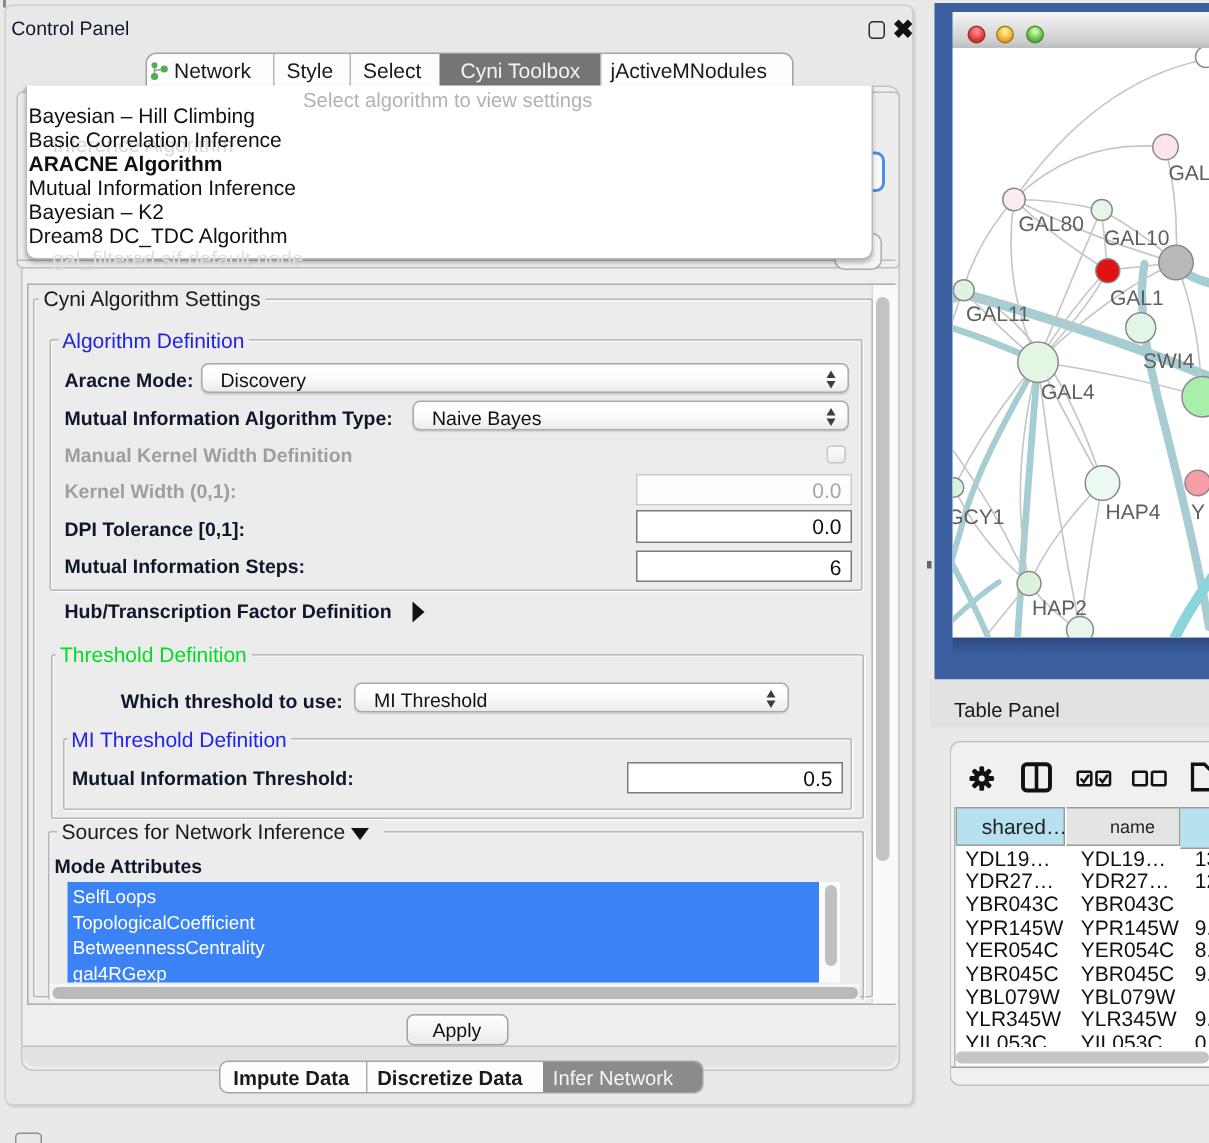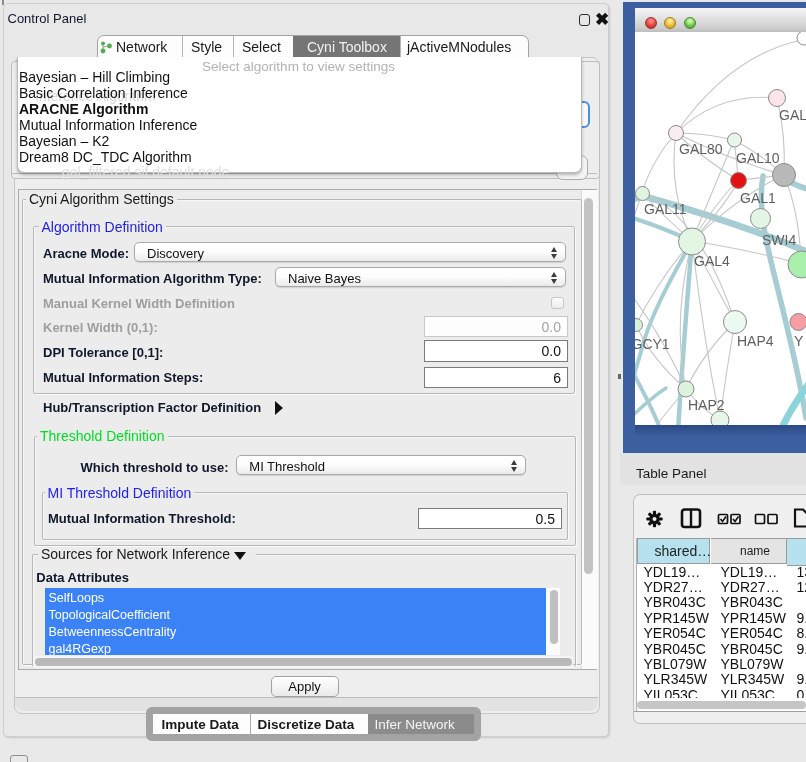--- a/index.html
+++ b/index.html
@@ -119,42 +119,42 @@
   <div class="abs grp" style="left:42px;top:491.8px;width:524px;height:46px;"></div>
   <div class="abs glabel" style="left:44.5px;top:485.5px;color:#2222ee;">MI Threshold Definition</div>
 
   <div class="abs t13 b" style="left:48px;top:510.5px;">Mutual Information Threshold:</div>
   <div class="field" style="left:418px;top:507.9px;width:136px;height:19px;line-height:20px;">0.5</div>
 
   <div class="abs grp" style="left:31.7px;top:554.3px;width:542px;height:112px;border-bottom:none;"></div>
   <div class="abs glabel" style="left:38px;top:547px;color:#1a1a1a;padding-right:26px;">Sources for Network Inference</div>
   <div class="abs" style="left:234px;top:552px;width:0;height:0;border-left:6.5px solid transparent;border-right:6.5px solid transparent;border-top:8px solid #111;"></div>
 
-  <div class="abs t13 b" style="left:36.3px;top:570px;">Data Attributes</div>
+  <div class="abs t13 b" style="left:36.3px;top:570px;">Mode Attributes</div>
 
   <div class="abs" style="left:45px;top:588px;width:501px;height:66.5px;background:#3b82f6;overflow:hidden;">
     <div style="position:absolute;left:3.5px;top:1.5px;font-size:12.5px;color:#fff;line-height:17px;">SelfLoops<br>TopologicalCoefficient<br>BetweennessCentrality<br>gal4RGexp</div>
   </div>
   <div class="abs" style="left:546px;top:588px;width:14px;height:66.5px;background:#fbfbfb;"></div>
   <div class="abs" style="left:549.5px;top:589.5px;width:8.5px;height:54px;background:#c0c0c0;border-radius:4px;"></div>
 
   <div class="abs" style="left:33px;top:655.5px;width:540px;height:12px;background:#f5f5f5;"></div>
   <div class="abs" style="left:35px;top:658px;width:537px;height:8px;background:#b9b9b9;border-radius:4px;"></div>
 </div>
 
 <div class="abs" style="left:17px;top:57px;width:563px;height:115px;background:#fff;border:1px solid #b9b9b9;border-top:none;border-radius:0 0 7px 7px;box-shadow:0 2px 3px rgba(0,0,0,.25);"></div>
 <div class="abs" style="left:17px;top:59px;width:563px;text-align:center;font-size:13.5px;color:#b2b2b2;">Select algorithm to view settings</div>
 <div class="abs" style="left:35px;top:88px;font-size:14px;color:#d8d8d8;">Inference Algorithm</div>
-<div class="abs" style="left:35px;top:163.5px;font-size:14px;color:#dfdfdf;margin-left:27px;">gal_filtered.sif default node</div>
+<div class="abs" style="left:35px;top:163.5px;font-size:14px;color:#dfdfdf;">gal_filtered.sif default node</div>
 <div class="abs" style="left:19px;top:68.5px;font-size:14px;color:#111;line-height:16px;">Bayesian – Hill Climbing<br>Basic Correlation Inference<br><span class="b">ARACNE Algorithm</span><br>Mutual Information Inference<br>Bayesian – K2<br>Dream8 DC_TDC Algorithm</div>
 
 <div class="abs" style="left:15px;top:697px;width:583px;height:1px;background:#bdbdbd;"></div>
 <div class="abs" style="left:270.6px;top:675.6px;width:66px;height:19px;border:1px solid #a2a2a2;border-radius:5px;background:linear-gradient(#ffffff,#f4f4f4 55%,#e9e9e9);text-align:center;font-size:13px;color:#111;line-height:19px;">Apply</div>
 
-<div id="btabs" class="abs" style="left:145.5px;top:707px;width:321px;height:20px;background:#fdfdfd;border:7px solid #a3a3a3;border-radius:6px;overflow:hidden;">
+<div id="btabs" class="abs" style="left:145.5px;top:707px;width:321px;height:20px;background:#fdfdfd;border:1px solid #a3a3a3;border-radius:6px;overflow:hidden;">
   <div class="abs" style="left:97px;top:0;width:1px;height:20px;background:#adadad;"></div>
   <div class="abs" style="left:215px;top:0;width:106px;height:20px;background:#8b8b8b;"></div>
   <div class="abs b" style="left:9px;top:3px;font-size:13.5px;color:#1a1a1a;">Impute Data</div>
   <div class="abs b" style="left:105px;top:3px;font-size:13.5px;color:#1a1a1a;">Discretize Data</div>
   <div class="abs" style="left:222px;top:3px;font-size:13.5px;color:#f5f5f5;">Infer Network</div>
 </div>
 
 <div class="abs" style="left:9.5px;top:754.5px;width:16.5px;height:12px;border:1.5px solid #8f8f8f;border-radius:3px;"></div>
 
 <div class="abs" style="left:617.5px;top:373.5px;width:3px;height:5px;background:#666;"></div>

